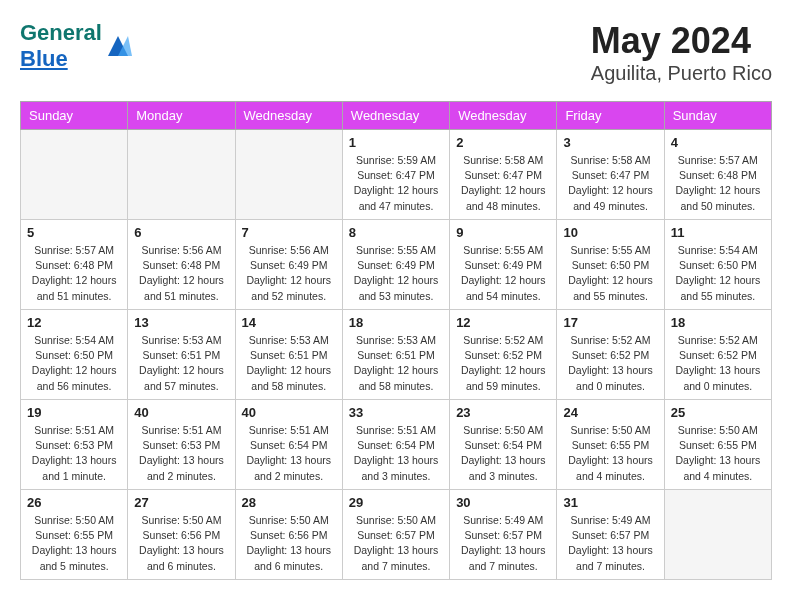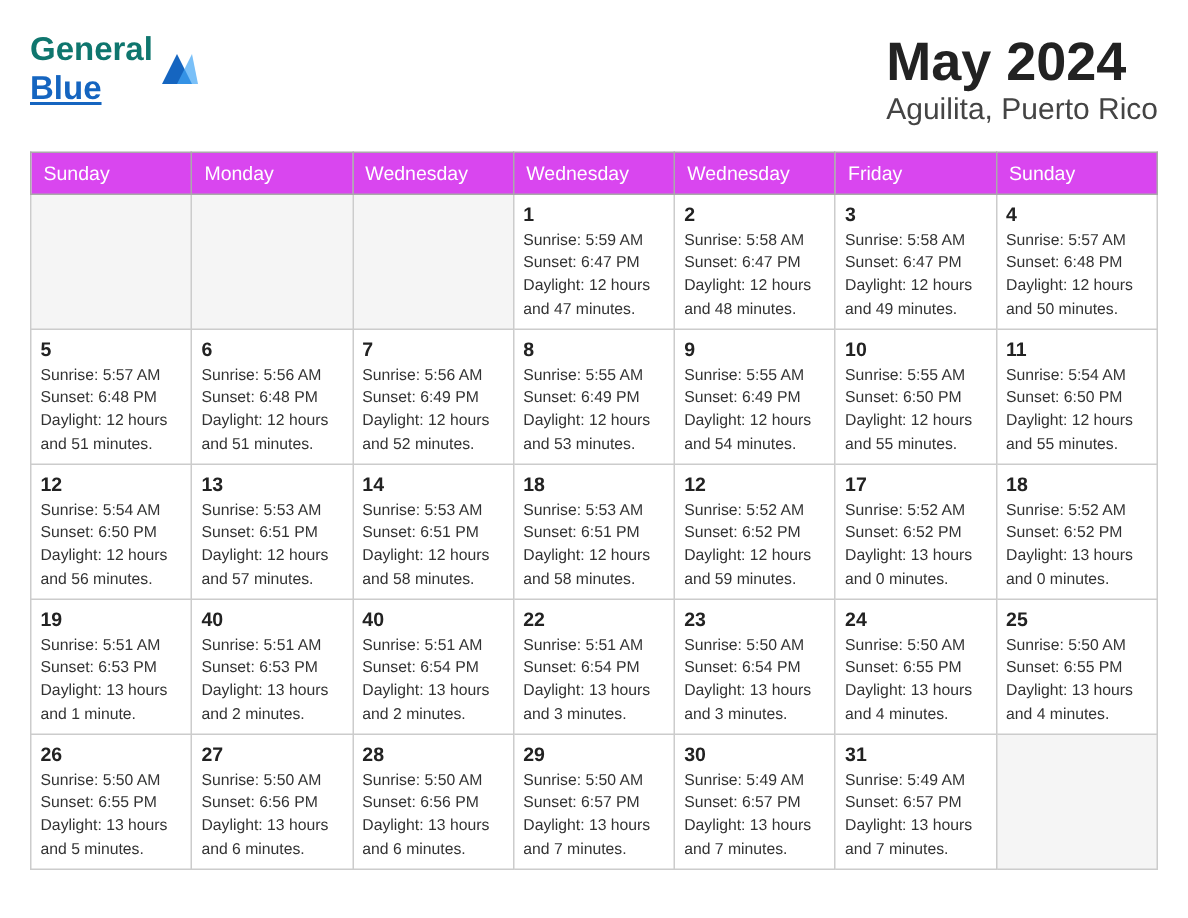--- a/index.html
+++ b/index.html
@@ -76,20 +76,21 @@
       font-size: 13px;
       font-weight: bold;
       color: #222;
       display: block;
       margin-bottom: 3px;
     }
     .day-info {
       color: #333;
       line-height: 1.45;
       font-size: 10.5px;
+      text-align: center;
     }
     tr.week-row td {
       height: 90px;
     }
   </style>
 </head>
 <body>
 
 <div class="header">
   <div class="logo">
@@ -209,21 +210,21 @@
         </td>
         <td>
           <span class="day-number">40</span>
           <div class="day-info">Sunrise: 5:51 AM<br>Sunset: 6:53 PM<br>Daylight: 13 hours<br>and 2 minutes.</div>
         </td>
         <td>
           <span class="day-number">40</span>
           <div class="day-info">Sunrise: 5:51 AM<br>Sunset: 6:54 PM<br>Daylight: 13 hours<br>and 2 minutes.</div>
         </td>
         <td>
-          <span class="day-number">22</span>
+          <span class="day-number">33</span>
           <div class="day-info">Sunrise: 5:51 AM<br>Sunset: 6:54 PM<br>Daylight: 13 hours<br>and 3 minutes.</div>
         </td>
         <td>
           <span class="day-number">23</span>
           <div class="day-info">Sunrise: 5:50 AM<br>Sunset: 6:54 PM<br>Daylight: 13 hours<br>and 3 minutes.</div>
         </td>
         <td>
           <span class="day-number">24</span>
           <div class="day-info">Sunrise: 5:50 AM<br>Sunset: 6:55 PM<br>Daylight: 13 hours<br>and 4 minutes.</div>
         </td>

